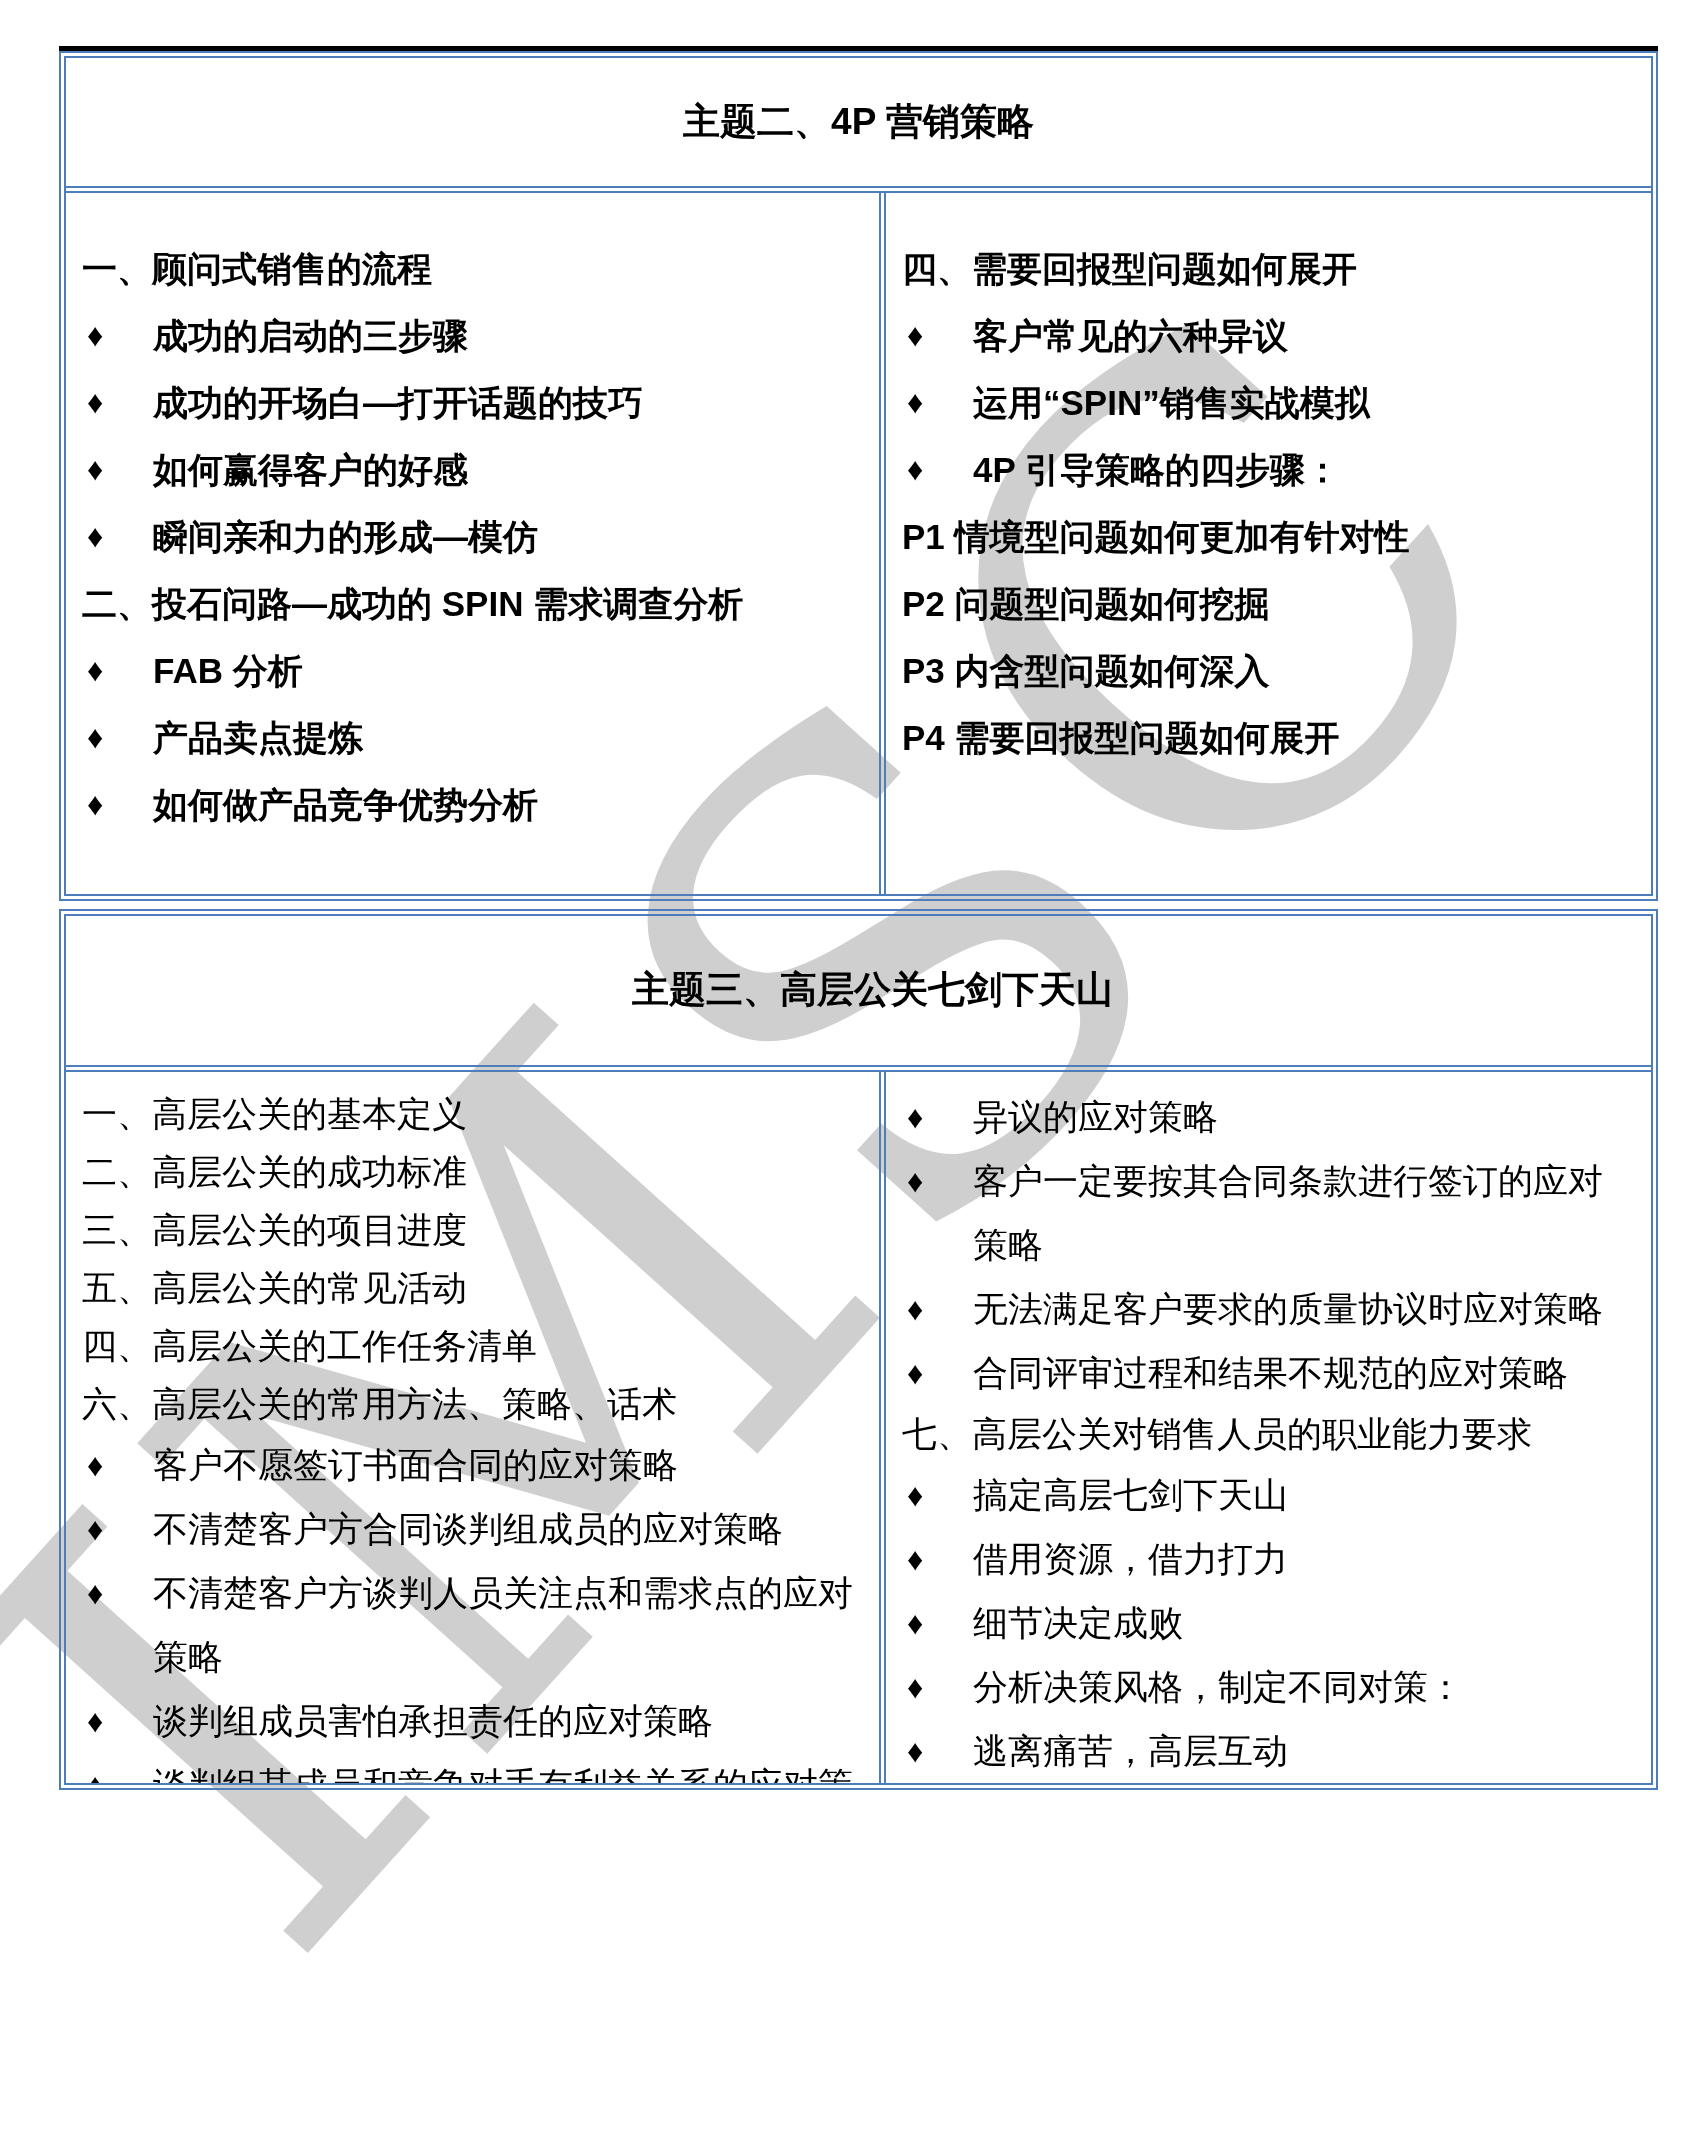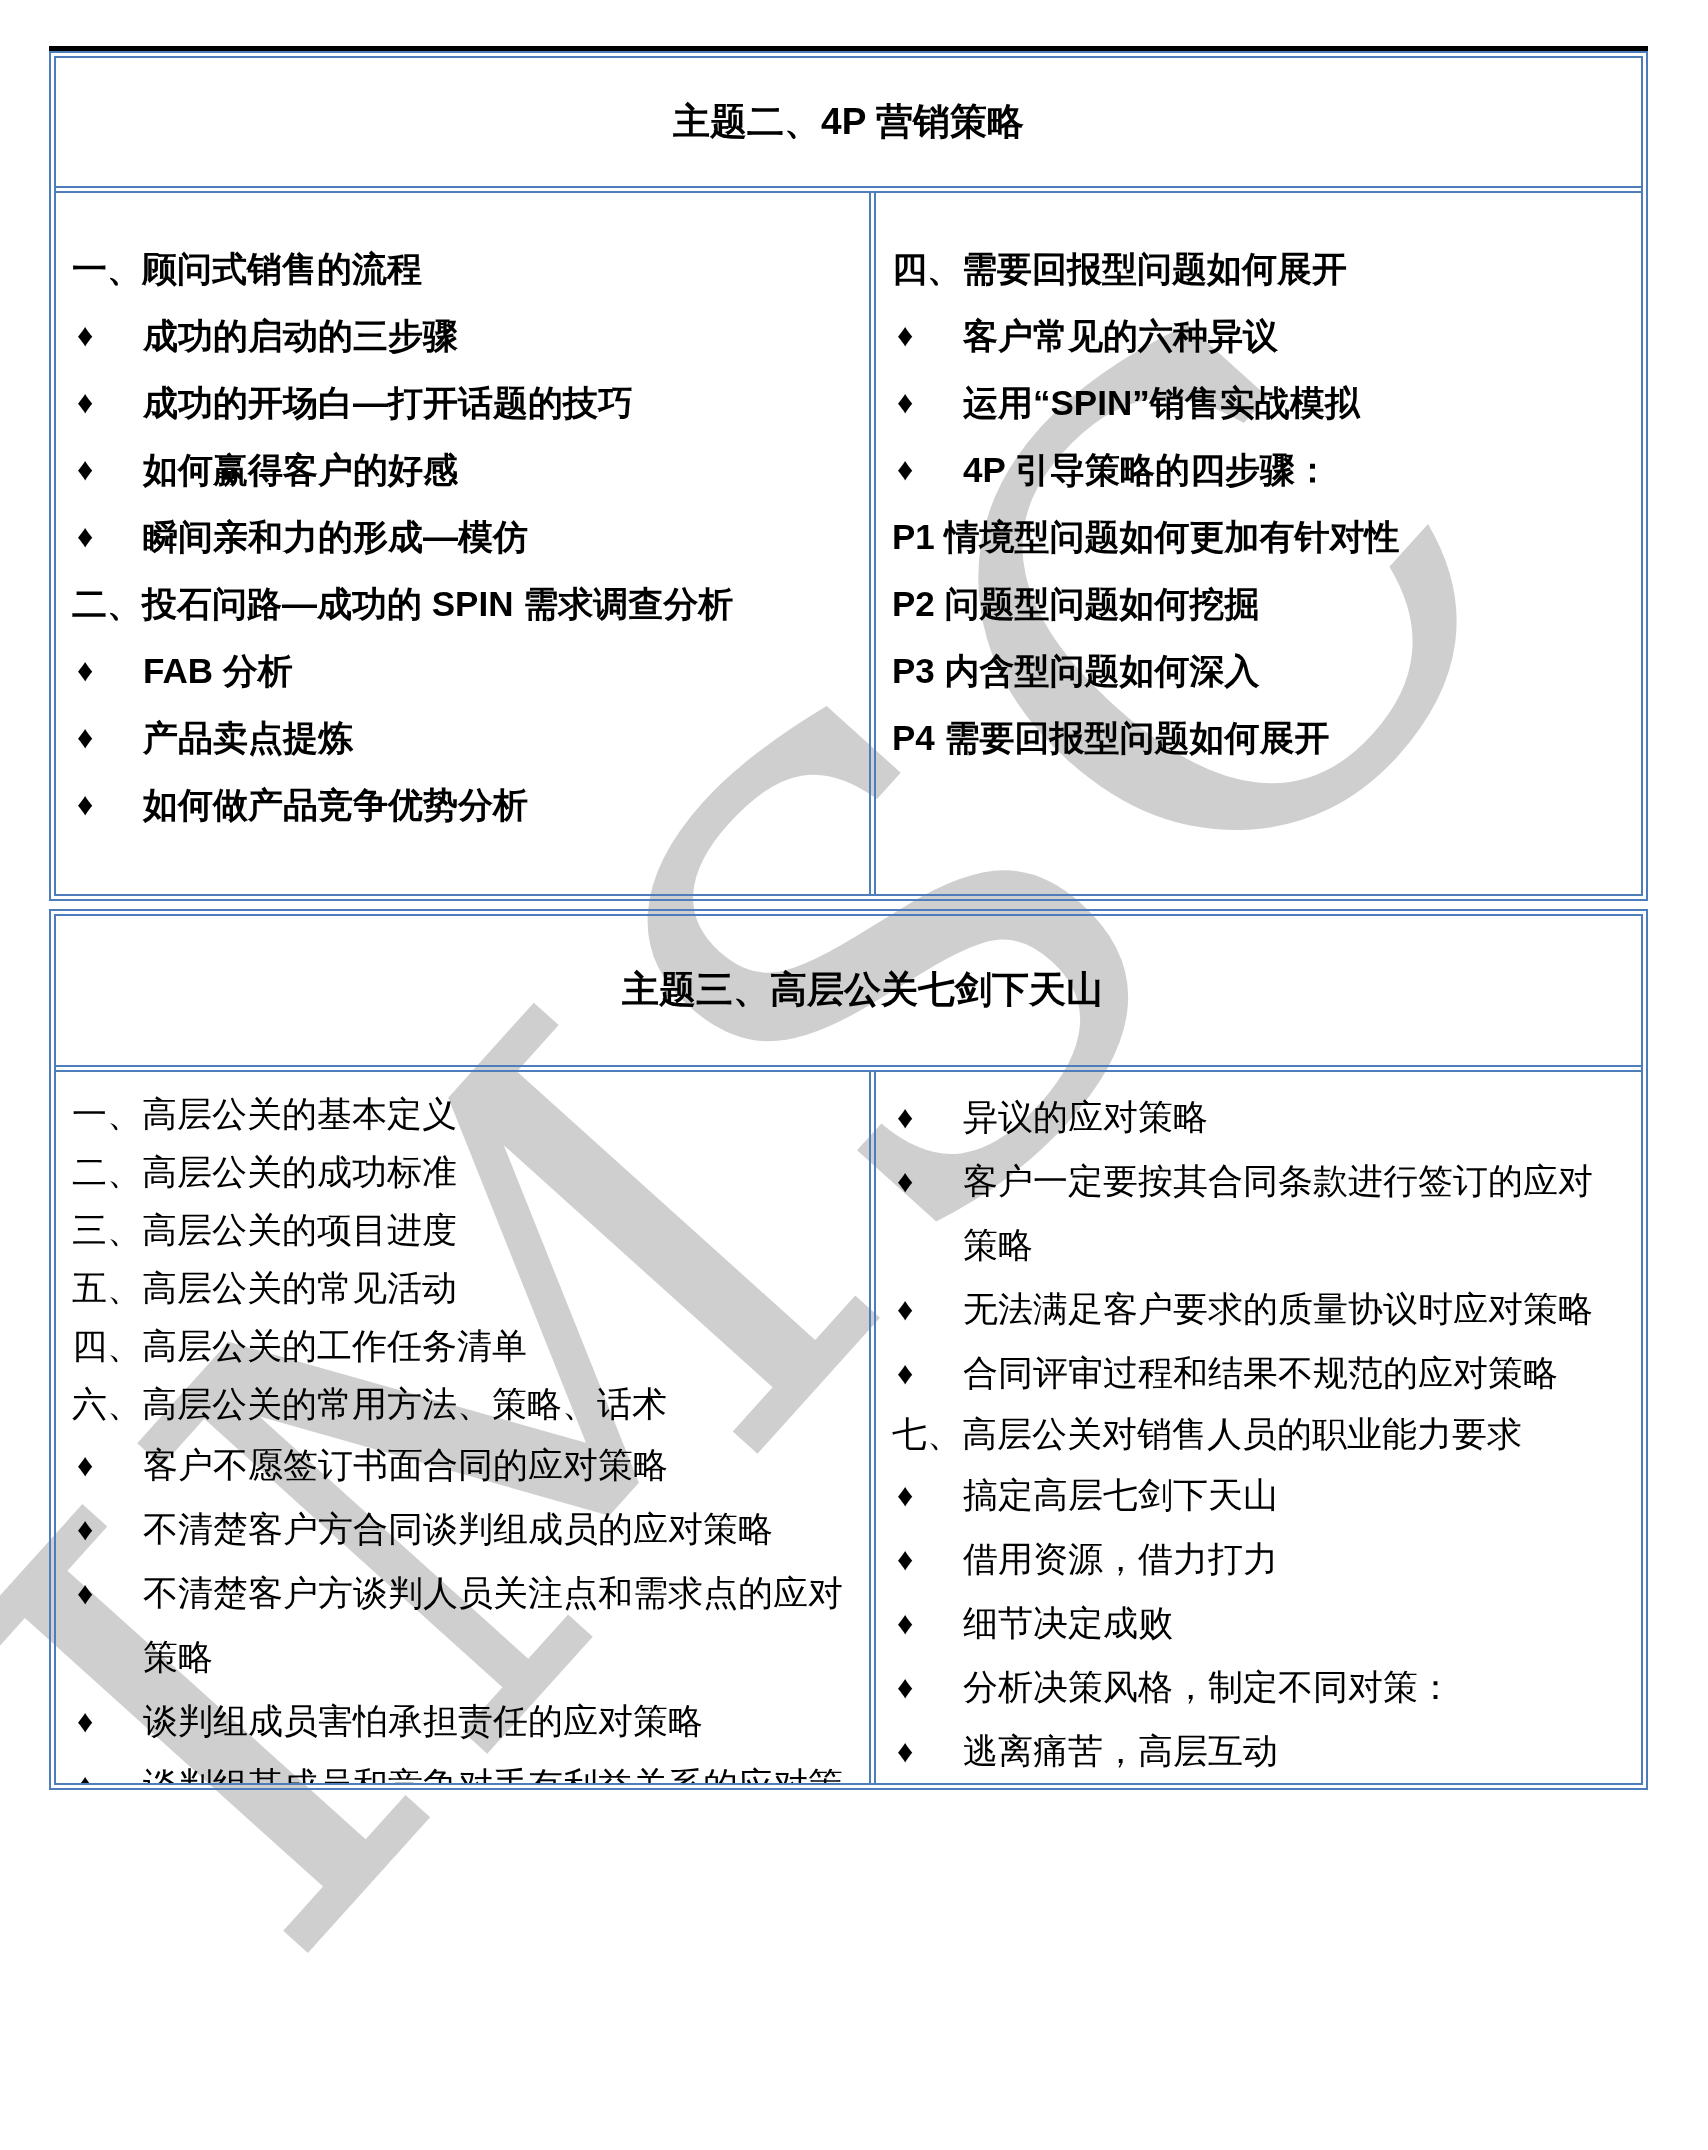--- a/index.html
+++ b/index.html
@@ -16,21 +16,21 @@
     position:absolute; left:-209px; top:723px;
     width:1927px; height:803px;
     display:flex; align-items:center; justify-content:center;
     transform:rotate(-48deg);
     font-family:"DejaVu Serif","Liberation Serif",serif;
     font-size:642px; letter-spacing:14.5px;
     color:#a9a9a9; opacity:0.55;
     z-index:0; white-space:nowrap; user-select:none;
   }
   
-  .content { position:absolute; left:49px; top:46px; width:1599px; z-index:1; }
+  .content { position:absolute; left:59px; top:46px; width:1599px; z-index:1; }
   .topline { height:4.8px; background:#000; }
   .tbl { border:7.2px double var(--bd); background:transparent; }
   .tbl.t2 { margin-top:8px; }
   .hdr {
     display:flex; align-items:center; justify-content:center;
     border-bottom:7.2px double var(--bd);
     font-weight:bold; font-size:37px; color:#000;
   }
   .t1 .hdr { height:128px; }
   .t2 .hdr { height:149px;padding-left:28px; }

